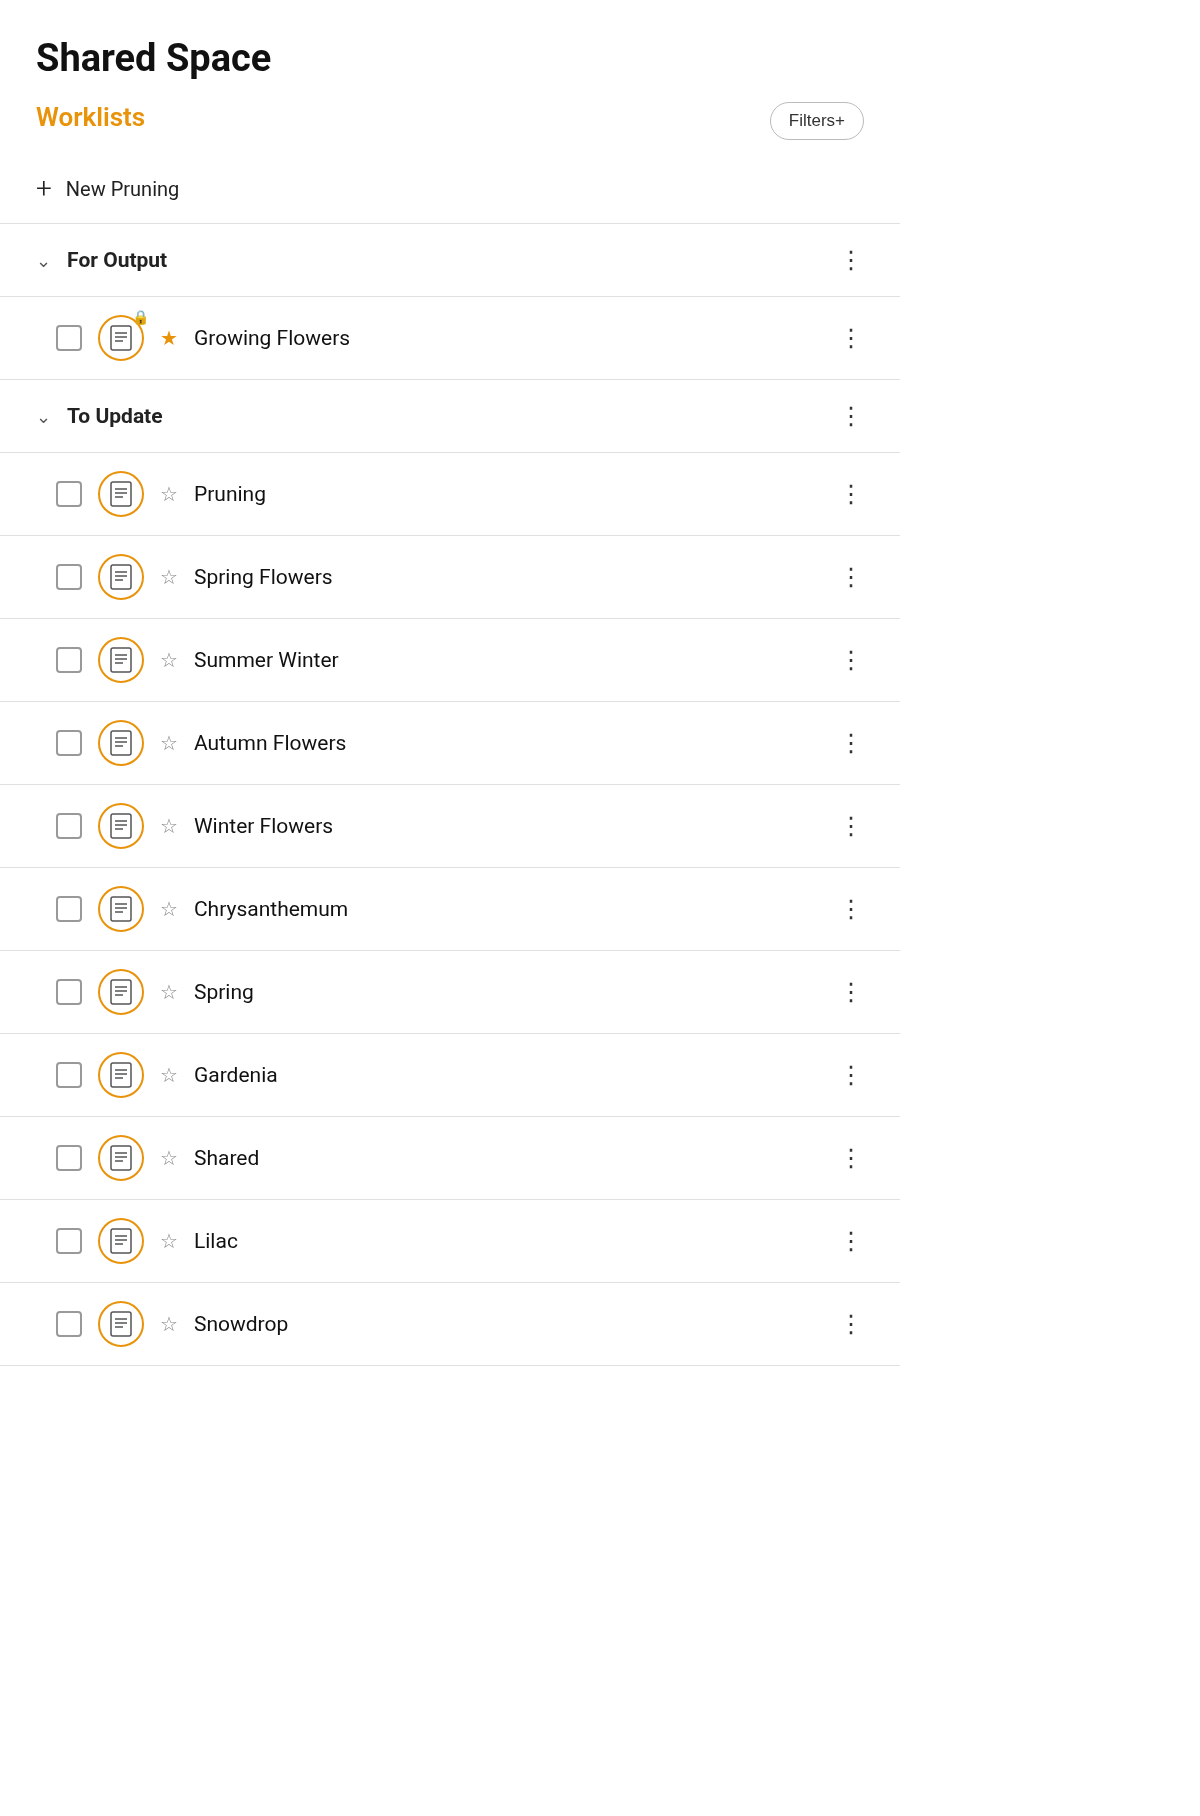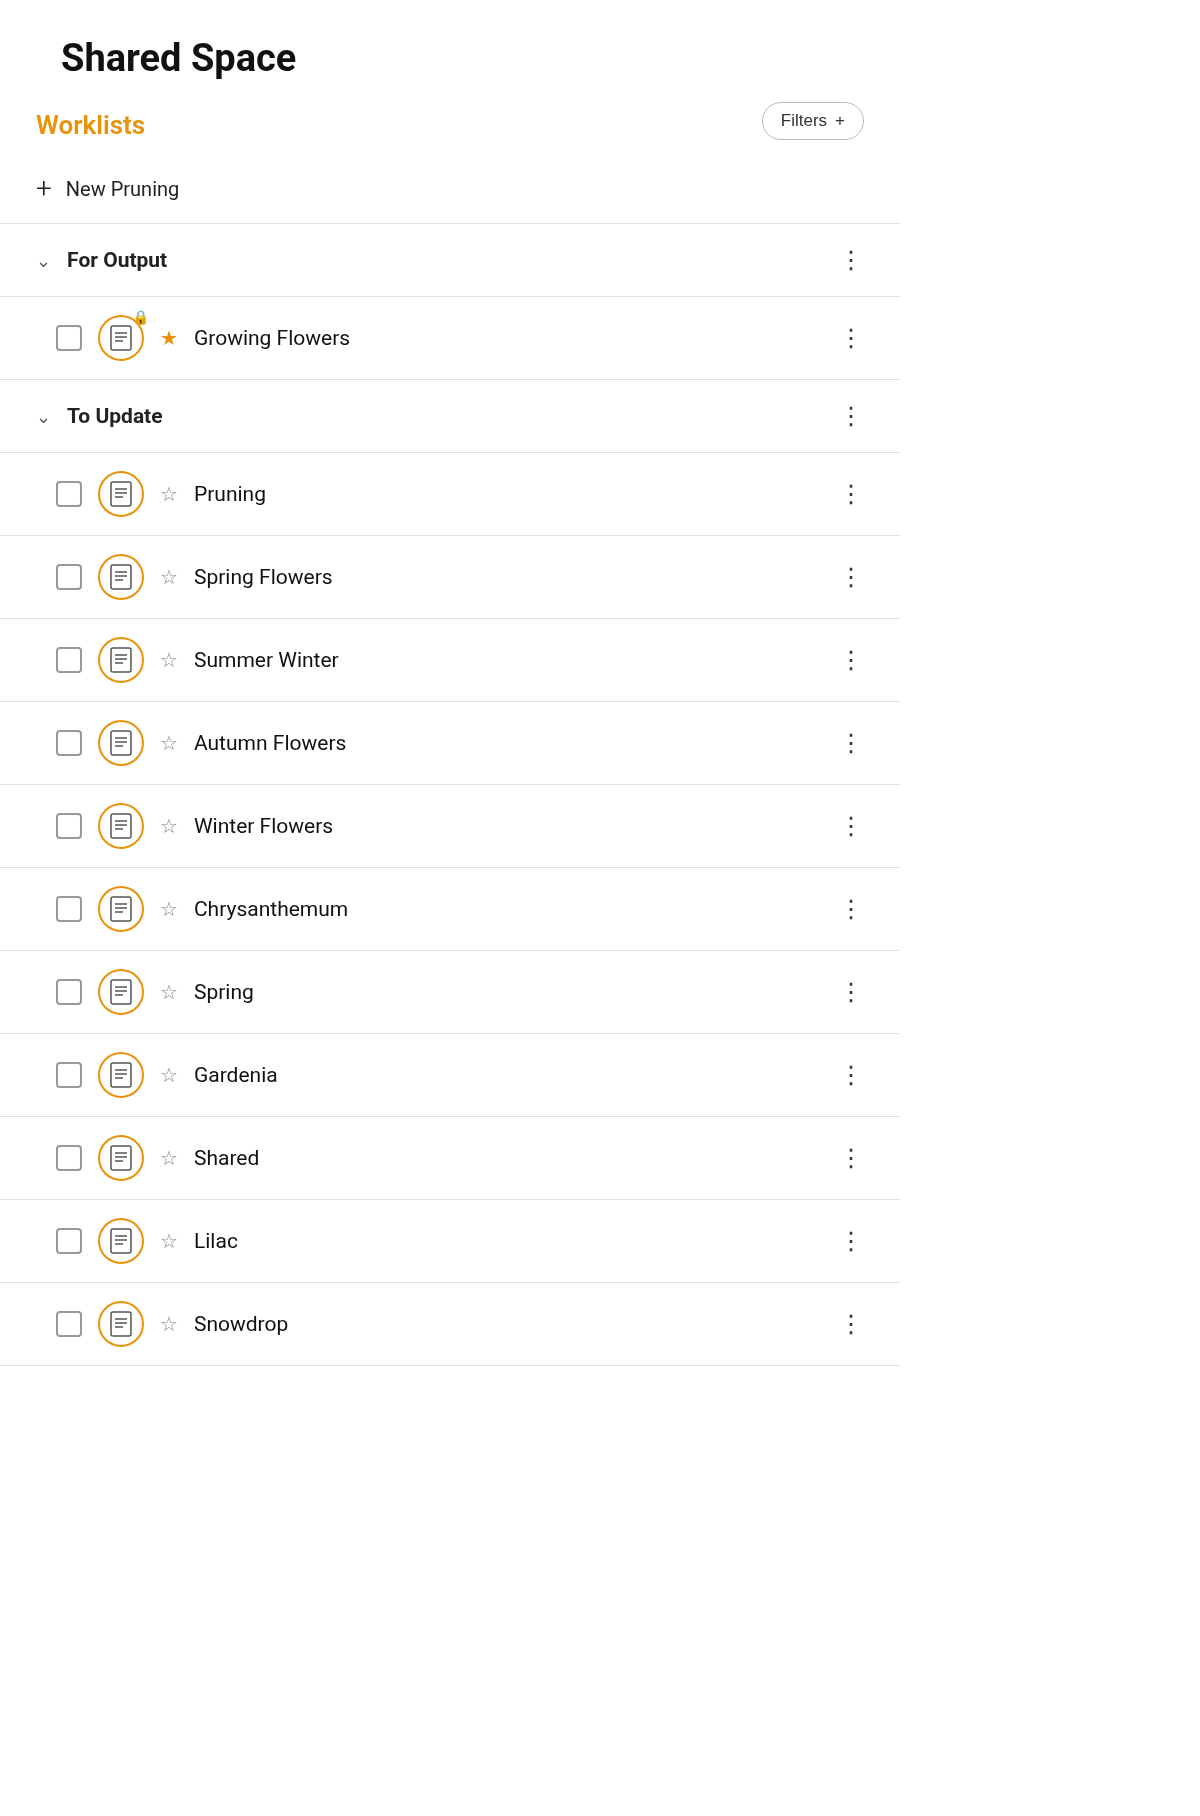--- a/index.html
+++ b/index.html
@@ -13,40 +13,38 @@
 
     .header {
       padding: 36px 36px 8px 36px;
     }
 
     .app-title {
       font-size: 38px;
       font-weight: 700;
       color: #111;
       margin-bottom: 8px;
-      margin-left: 25px;
     }
 
     .section-header {
       display: flex;
-      align-items: flex-end;
+      align-items: flex-start;
       justify-content: space-between;
       padding: 6px 36px 14px 36px;
     }
 
     .worklists-label {
       font-size: 26px;
       font-weight: 600;
       color: #e8930a;
     }
 
     .filters-btn {
       display: flex;
       align-items: center;
-      gap: 8px;
       border: 1.5px solid #bbb;
       border-radius: 20px;
       padding: 8px 18px;
       font-size: 17px;
       color: #333;
       background: #fff;
       cursor: pointer;
     }
 
     .new-worklist-row {

